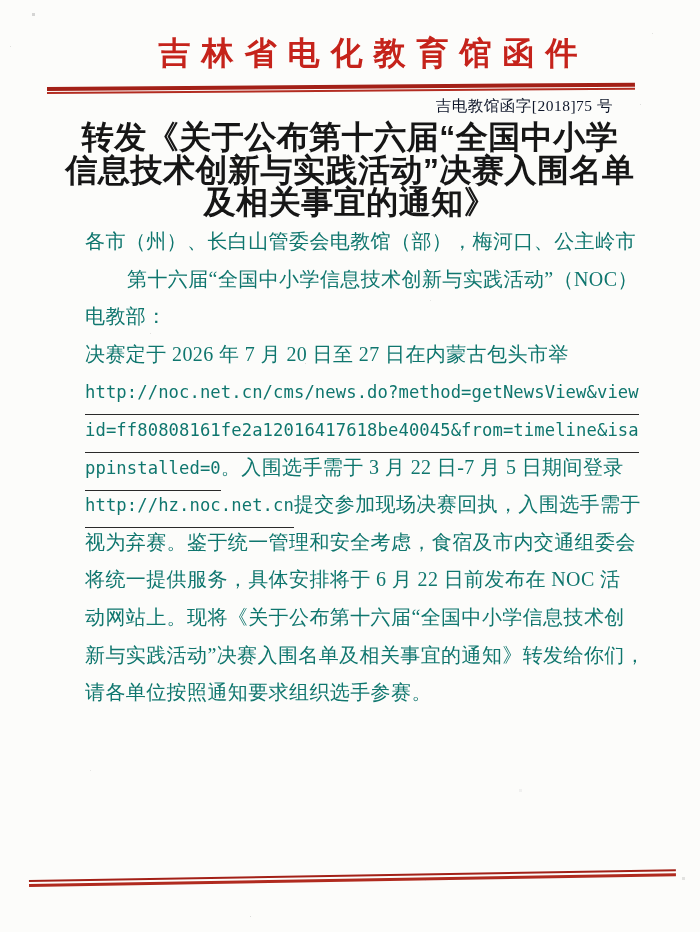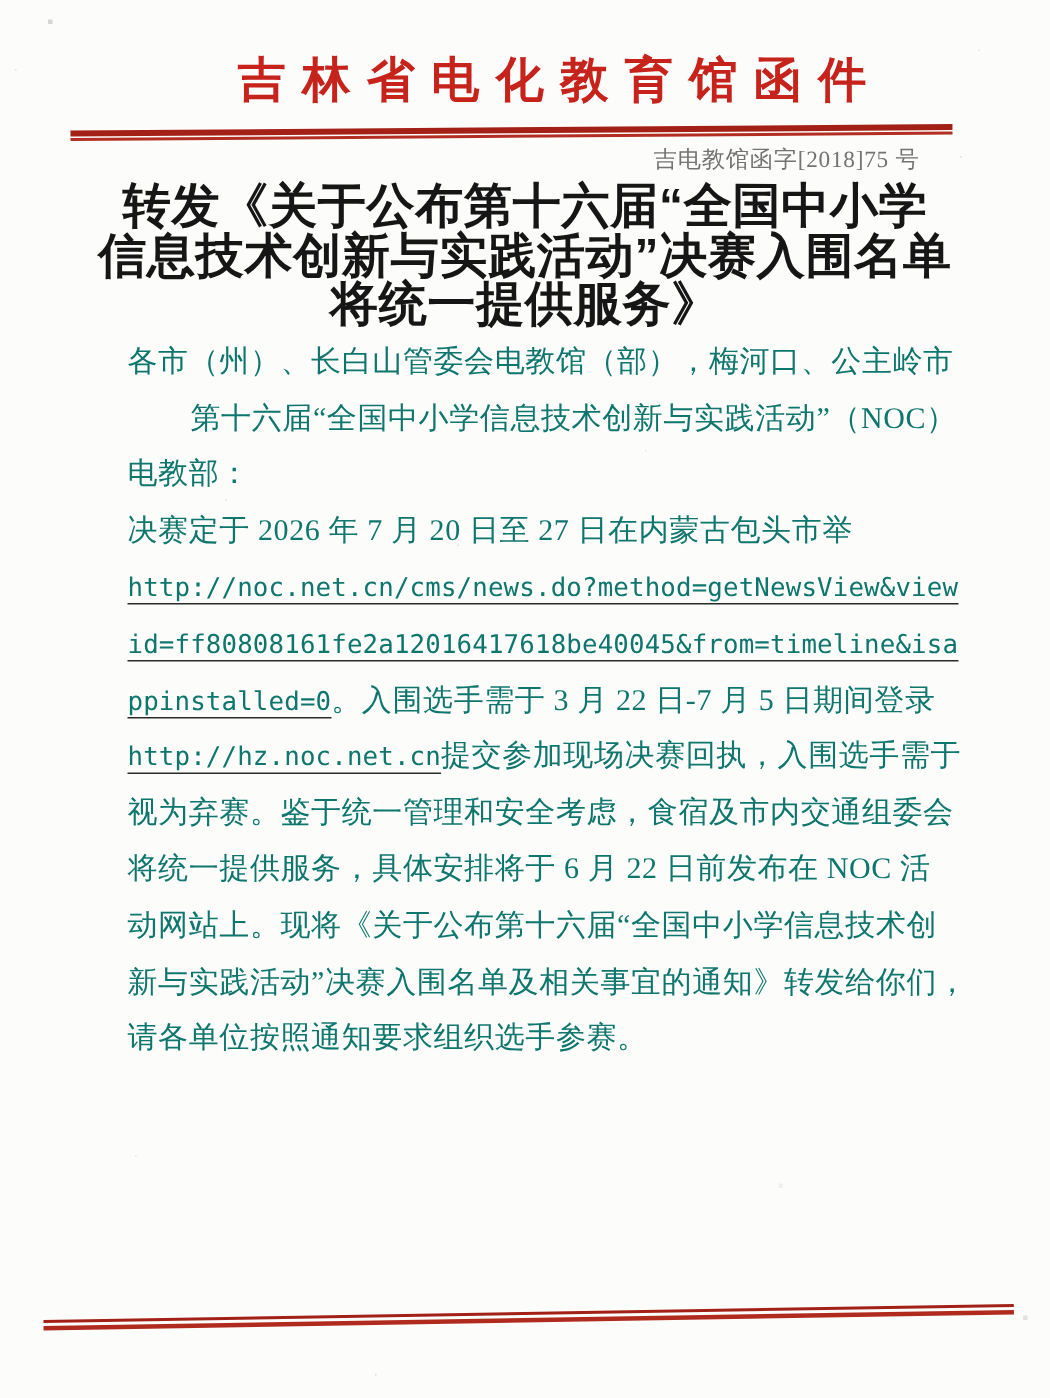--- a/index.html
+++ b/index.html
@@ -29,21 +29,21 @@
   .rule-top{top:87px;left:47px;width:588px;transform:rotate(-0.42deg);transform-origin:left center;}
   .rule-top .r-thick{height:3.5px;background:#a32017;}
   .rule-top .r-gap{height:1.8px;}
   .rule-top .r-thin{height:1.6px;background:#b32d22;}
   .rule-bottom{top:880px;left:29px;width:647px;transform:rotate(-0.95deg);transform-origin:left center;}
   .rule-bottom .r-thin{height:1.6px;background:#a32017;}
   .rule-bottom .r-gap{height:2px;}
   .rule-bottom .r-thick{height:3.6px;background:#b02a1e;}
   .doc-number{
     position:absolute;top:96px;right:87px;
-    font-size:15.5px;letter-spacing:0.5px;color:#737373;margin-left:16px;
+    font-size:15.5px;letter-spacing:0.5px;color:#0f172a;margin-left:16px;
   }
   .doc-title{
     position:absolute;top:121px;left:0;width:100%;
     text-align:center;
     font-family:"Liberation Sans","DejaVu Sans",sans-serif;
     font-weight:bold;
     font-size:32px;line-height:32.5px;letter-spacing:0.5px;
     color:#161616;
     white-space:nowrap;
   }
@@ -51,21 +51,21 @@
     position:absolute;top:223px;left:85px;width:560px;
     font-size:20px;line-height:37.6px;letter-spacing:0.4px;
     color:#0f766e;
   }
   .bline{height:37.6px;white-space:nowrap;}
   .indent{text-indent:42px;}
   .useg{
     font-family:"DejaVu Sans Mono","Liberation Mono",monospace;
     font-size:17.2px;letter-spacing:0.1px;
     border-bottom:1.7px solid #2a2a2a;
-    padding-bottom:0;
+    padding-bottom:12px;
   }
   .useg:empty{display:none;border:none;}
   .tseg:empty{display:none;}
   
   .noise{
     position:absolute;top:0;left:0;width:1px;height:1px;background:transparent;
     box-shadow:
       33px 14px 0 1px rgba(140,140,140,.35),
       10px 46px 0 0 rgba(160,160,160,.30),
       652px 33px 0 0 rgba(170,170,170,.32),
@@ -92,21 +92,21 @@
     <div class="r-thick"></div>
     <div class="r-gap"></div>
     <div class="r-thin"></div>
   </div>
 
   <div class="doc-number">吉电教馆函字[2018]75 号</div>
 
   <div class="doc-title">
     <div>转发《关于公布第十六届“全国中小学</div>
     <div>信息技术创新与实践活动”决赛入围名单</div>
-    <div>将统一提供服务》</div>
+    <div>及相关事宜的通知》</div>
   </div>
 
   <div class="doc-body">
     <div class="bline">各市（州）、长白山管委会电教馆（部），梅河口、公主岭市</div>
     <div class="bline indent">
       <span class="tseg">第十六届“全国中小学信息技术创新与实践活动”（NOC）</span>
     </div>
 
     <div class="bline">电教部：</div>
     <div class="bline">

